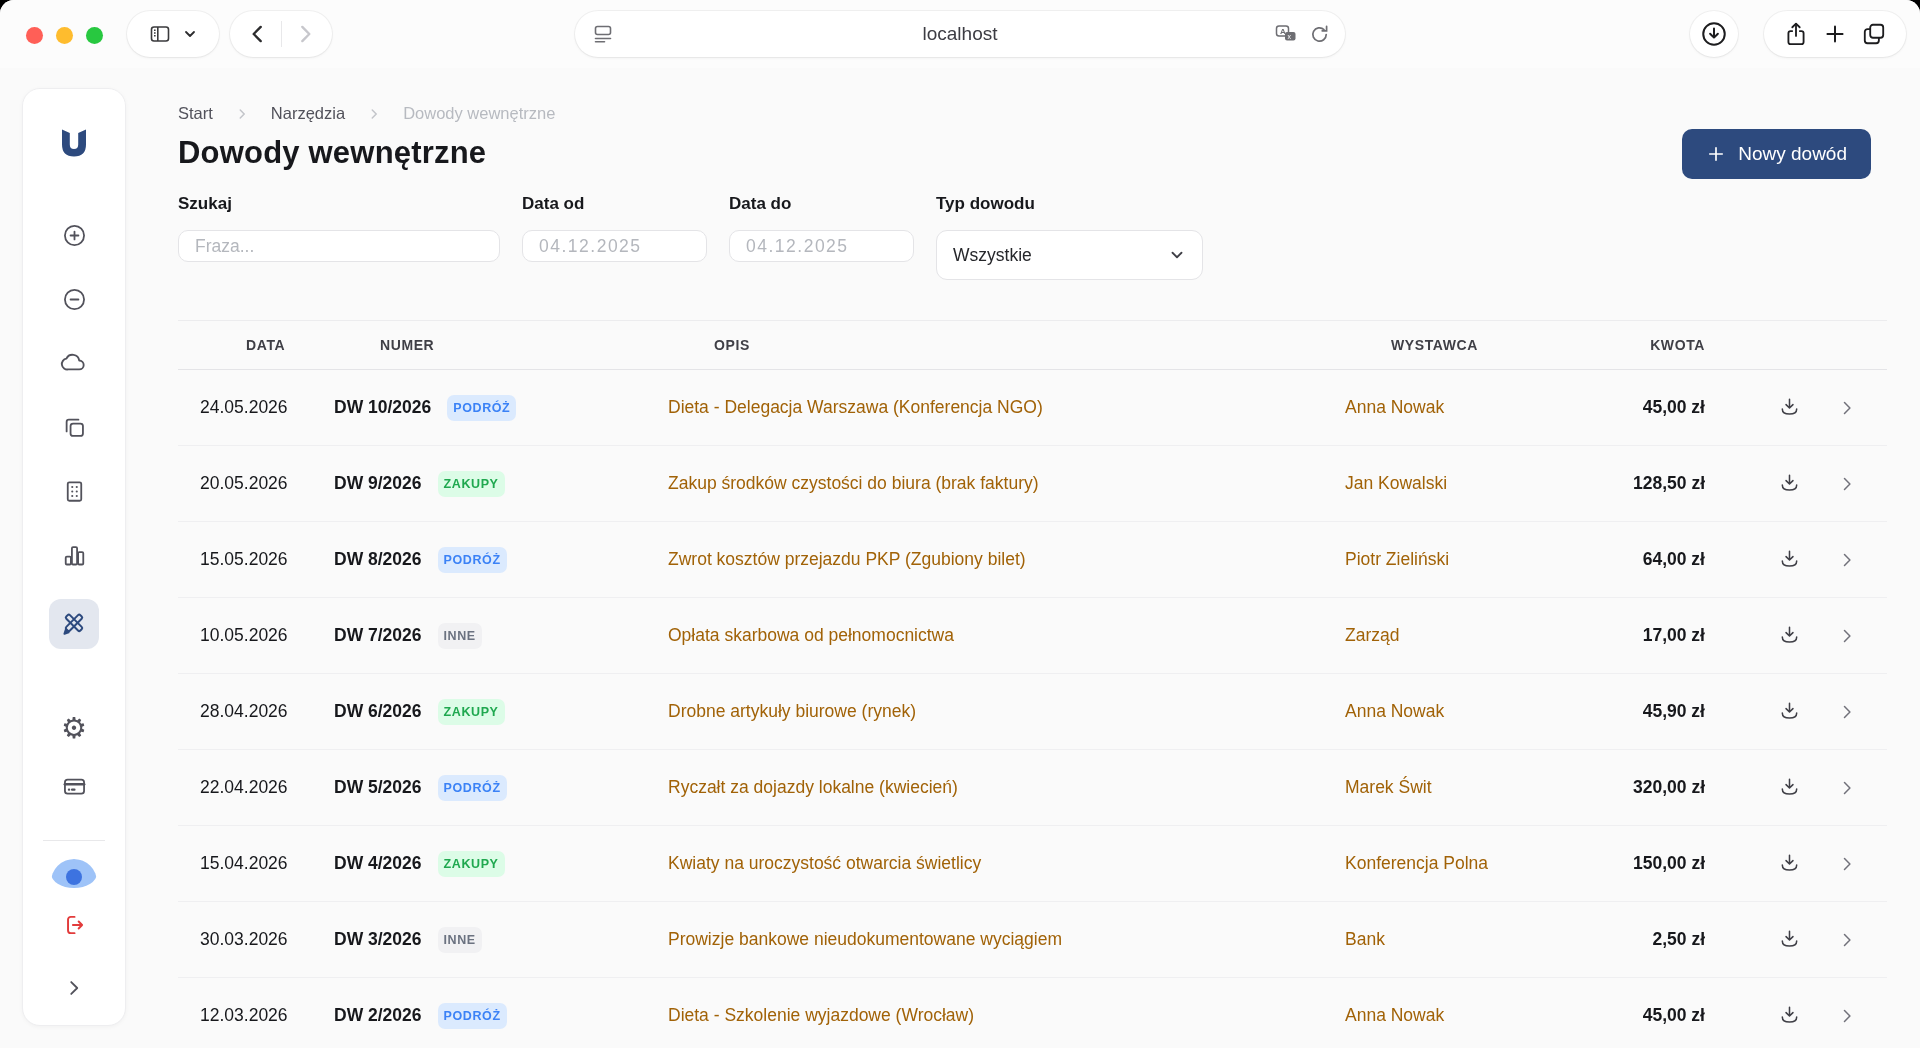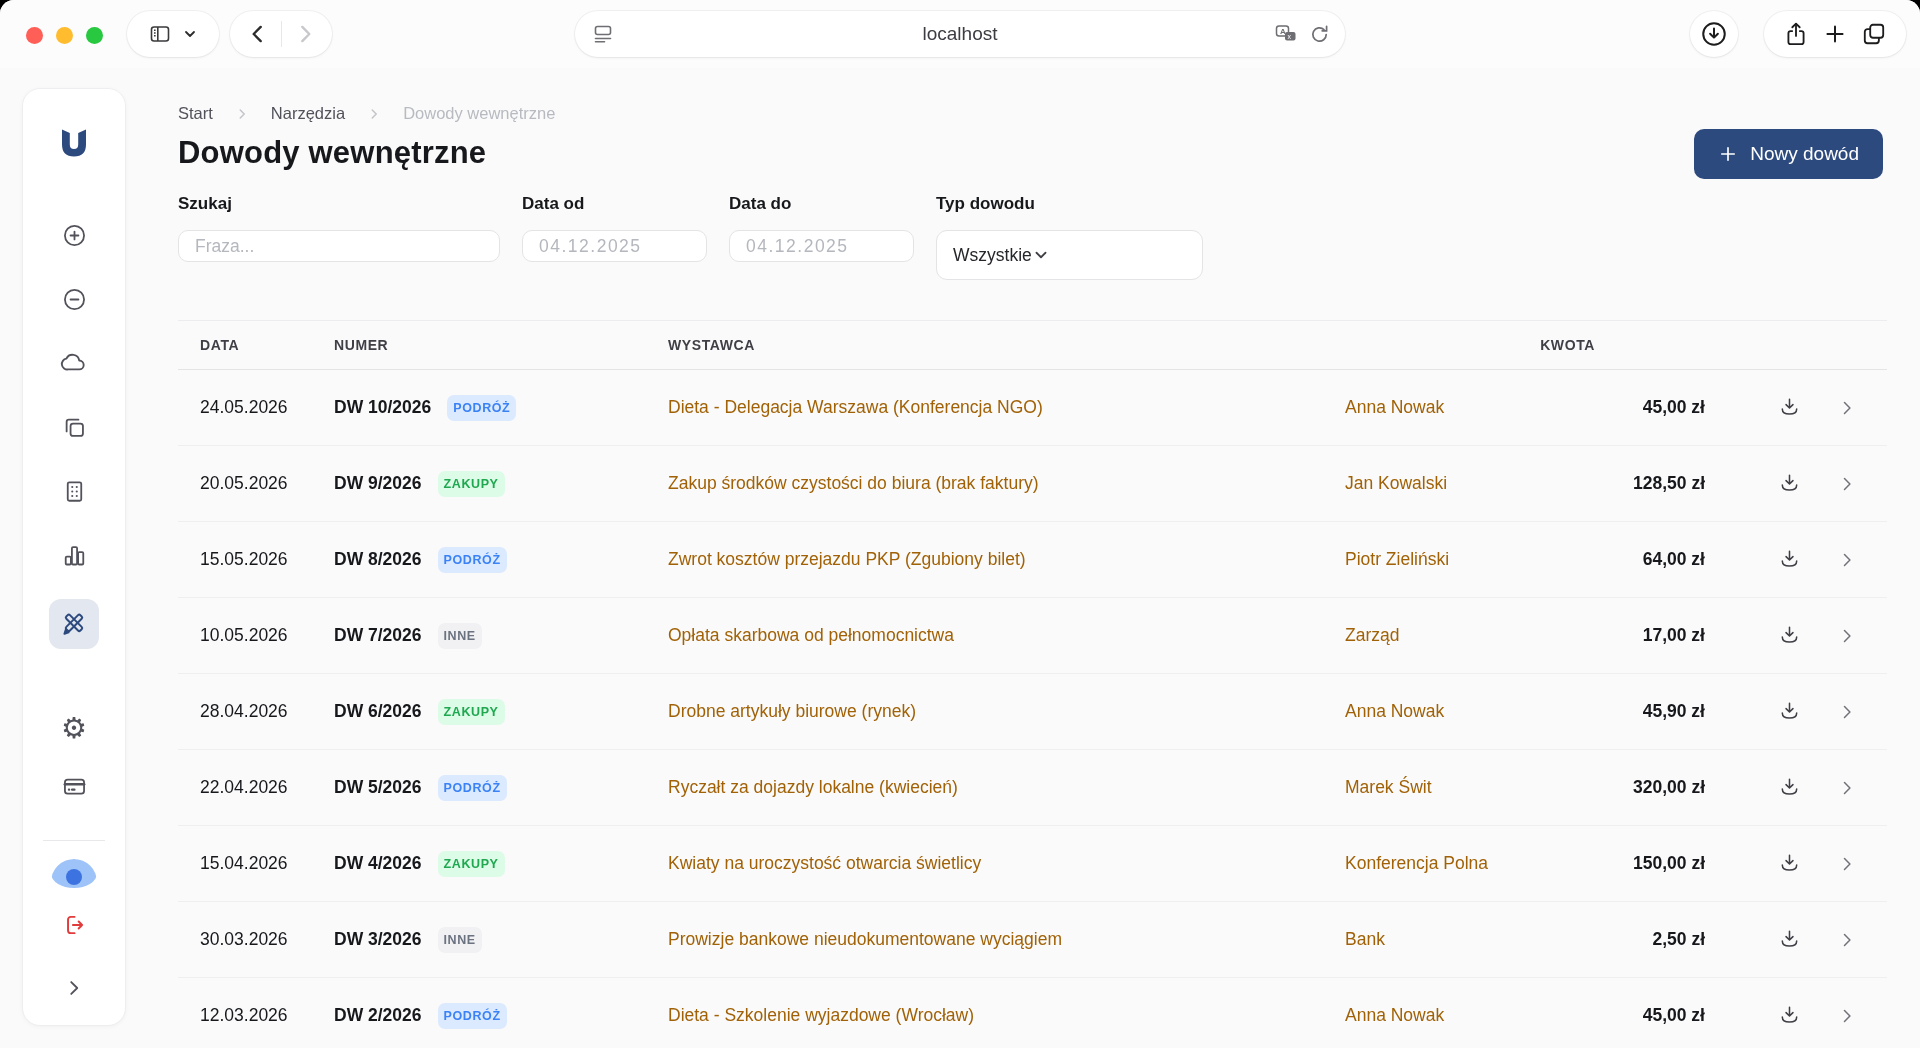--- a/index.html
+++ b/index.html
@@ -38,37 +38,37 @@
   .avatar { width:46px; height:46px; border-radius:50%; overflow:hidden; }
   .gear-glyph { font-family:"DejaVu Sans",sans-serif; font-size:29px; color:#52525b; line-height:1; }
 
   
   .main { position:absolute; left:178px; top:68px; width:1709px; }
   .topline { position:relative; padding-top:36px; }
   .breadcrumb { display:flex; align-items:center; gap:22px; font-size:16.5px; color:#52525b; }
   .breadcrumb .sep { color:#c3c5ca; }
   .breadcrumb .current { color:#b7bac0; }
   .page-title { margin-top:12px; font-size:31px; font-weight:700; color:#17181c; letter-spacing:0.2px; }
-  .new-btn { position:absolute; right:4px; top:61px; height:50px; padding:0 24px; background:#2d4a7e; border:none;
+  .new-btn { position:absolute; right:16px; top:61px; height:50px; padding:0 24px; background:#2d4a7e; border:none;
              border-radius:10px; color:#fff; font-size:19px; font-family:inherit; display:flex; align-items:center; gap:12px; cursor:pointer; }
 
   .filters { margin-top:23px; display:flex; gap:22px; }
   .filter label { display:block; font-size:17px; font-weight:700; color:#17181c; margin-bottom:16px; }
   .filter input { height:32px; border:1px solid #e4e4e7; border-radius:10px; background:#fff; padding:0 16px;
                   font-size:17.5px; font-family:inherit; color:#17181c; outline:none; }
   .filter input::placeholder { color:#b4b7bd; }
   .f-search input { width:322px; }
   .f-date input { width:185px; letter-spacing:1.5px; }
   .f-select { width:267px; height:50px; border:1px solid #e4e4e7; border-radius:11px; background:#fff;
-              display:flex; align-items:center; padding:0 16px; font-size:17.5px; color:#26272b; cursor:pointer; }
+              display:flex; align-items:center; justify-content:space-between; padding:0 16px; font-size:17.5px; color:#26272b; cursor:pointer; }
 
   .table { margin-top:40px; border-top:1px solid #ececee; }
   .trow { display:grid; grid-template-columns:134px 334px 1fr 250px 110px 160px; align-items:center; padding:0 22px; }
   .thead { height:49px; border-bottom:1px solid #e4e4e7; }
-  .thead span { font-size:14px; font-weight:700; letter-spacing:0.6px; color:#3f3f46; }
+  .thead span { font-size:14px; font-weight:700; letter-spacing:0.6px; color:#3f3f46;margin-left:46px; }
   .thead .right { text-align:right; }
   .rrow { height:76px; border-bottom:1px solid #efeff1; background:#fff0; }
   .c-date { font-size:17.5px; color:#17181c; }
   .c-num { display:flex; align-items:center; gap:16px; }
   .c-num b { font-size:17.5px; font-weight:700; color:#17181c; }
   .badge { font-size:12.5px; font-weight:700; letter-spacing:0.6px; padding:6px 6px; border-radius:7px; }
   .c-desc, .c-issuer { font-size:17.5px; color:#a16207; }
   .c-amt { font-size:17.5px; font-weight:700; color:#17181c; text-align:right; }
   .c-act { display:flex; justify-content:flex-end; align-items:center; gap:36px; padding-right:8px; }
   .c-act .icon { cursor:pointer; }
@@ -323,20 +323,21 @@
               </svg>
           </span>
         </div>
       </div>
     </div>
 
     <div class="table">
       <div class="trow thead">
         <span>DATA</span>
         <span>NUMER</span>
+        <span>OPIS</span>
         <span>WYSTAWCA</span>
         <span class="right">KWOTA</span>
         <span></span>
       </div>
       <div>
   <div class="trow rrow">
     <span class="c-date">24.05.2026</span>
     <span class="c-num">
       <b>DW 10/2026</b>
       <span class="badge" style="background: rgb(219, 234, 254); color: rgb(59, 130, 246);">PODRÓŻ</span>

